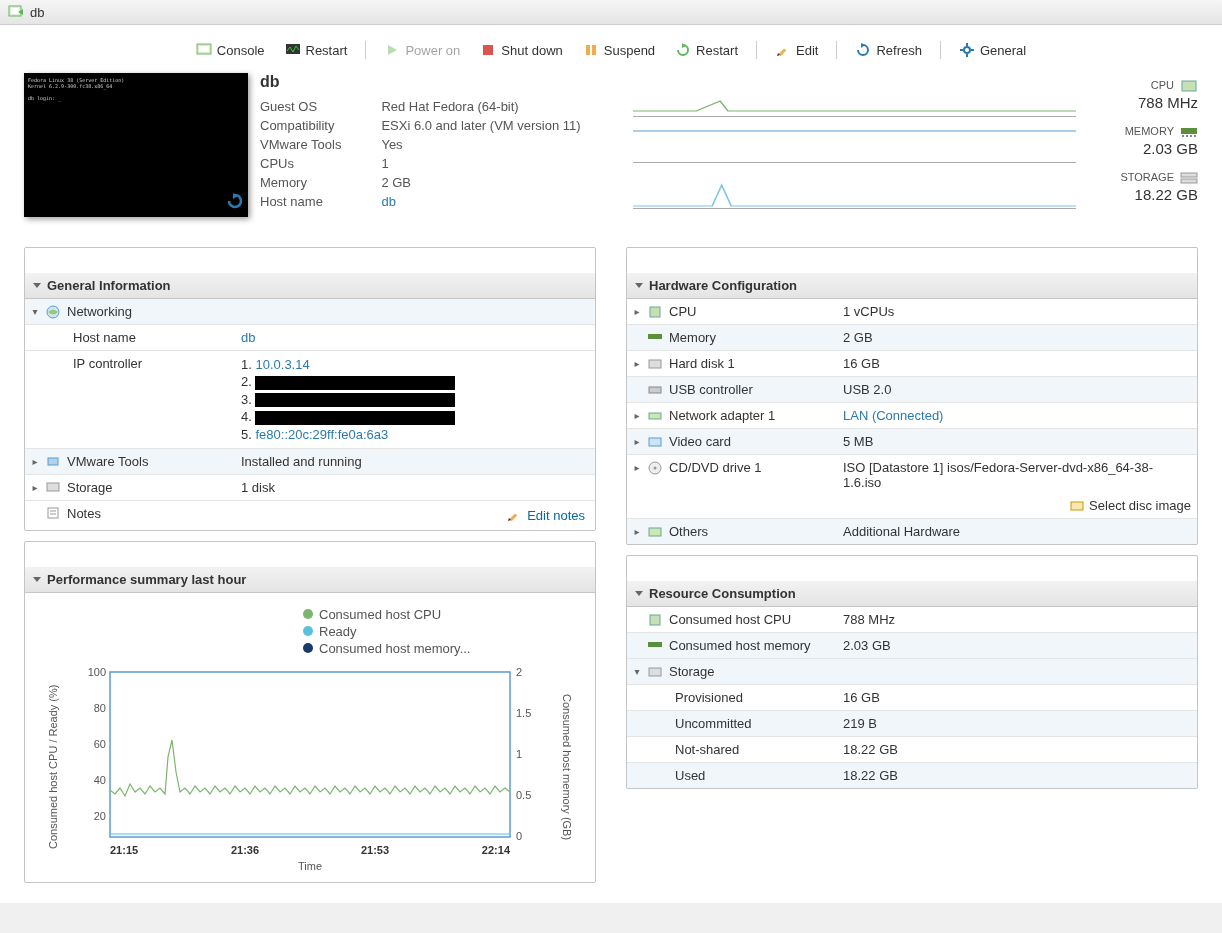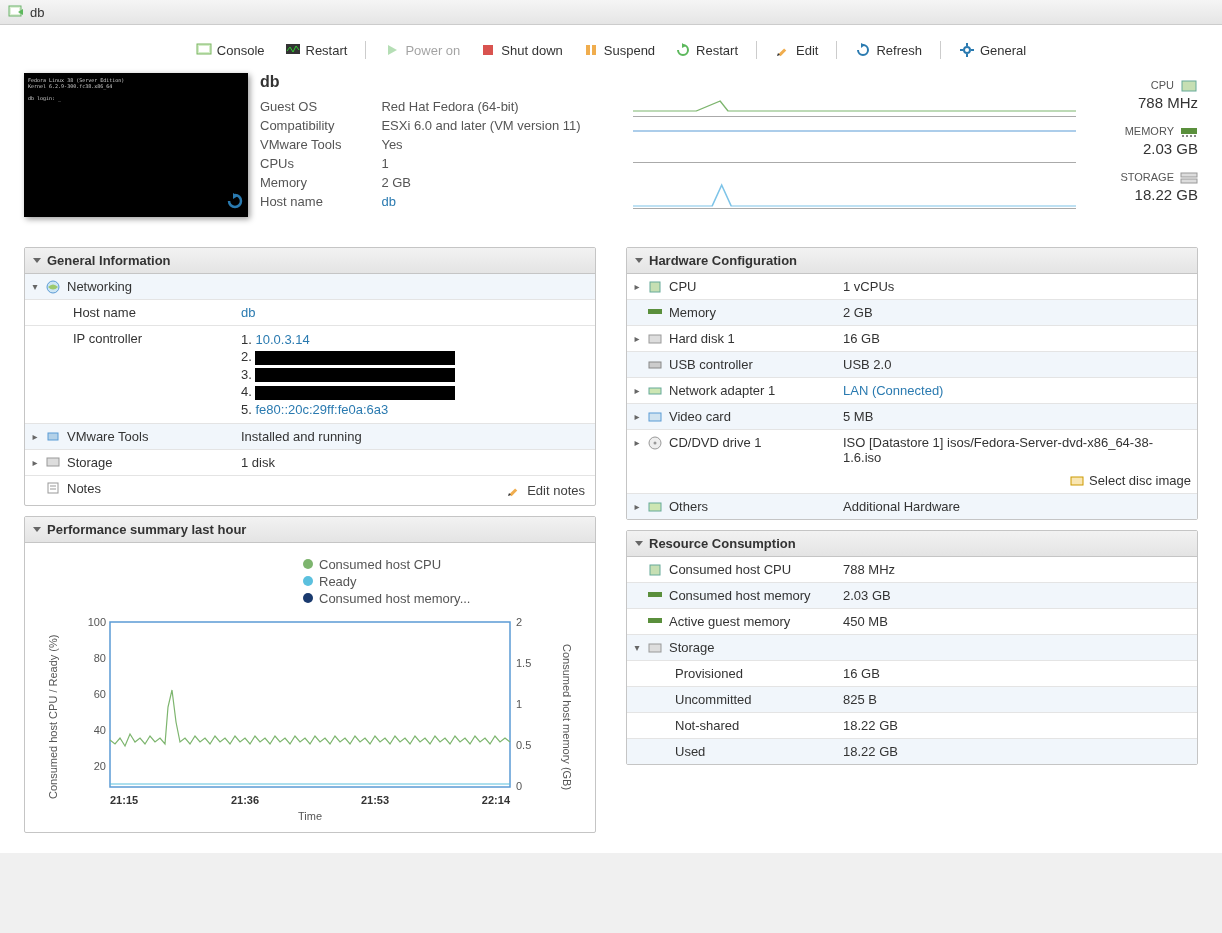--- a/index.html
+++ b/index.html
@@ -23,32 +23,32 @@
 .info-link { color: #2a7ab0; }
 .sparklines { flex: 1; display: flex; flex-direction: column; gap: 10px; padding-top: 8px; padding-left: 40px; }
 .sparkline { height: 36px; border-bottom: 1px solid #aaa; position: relative; }
 .stats-col { width: 110px; text-align: right; padding-top: 6px; }
 .stat-label { font-size: 11px; color: #555; margin-bottom: 1px; }
 .stat-value { font-size: 15px; color: #333; margin-bottom: 14px; }
 .stat-icon { width: 18px; height: 14px; margin-left: 6px; display: inline-block; vertical-align: top; }
 .columns { display: flex; gap: 30px; margin-top: 30px; align-items: flex-start; }
 .col { flex: 1; display: flex; flex-direction: column; gap: 10px; }
 .panel { border: 1px solid #c5c5c5; border-radius: 2px; }
-.panel-header { background: linear-gradient(#f2f2f2, #e4e4e4); border-bottom: 1px solid #c5c5c5; padding: 5px 8px; display: flex; align-items: center; gap: 6px; font-weight: bold; }
+.panel-header { background: linear-gradient(#f2f2f2, #e4e4e4); border-bottom: 1px solid #c5c5c5; padding: 5px 8px; display: flex; align-items: center; gap: 6px; font-weight: bold; margin-top: 25px; }
 .caret { display: inline-block; width: 0; height: 0; border-left: 4px solid transparent; border-right: 4px solid transparent; border-top: 5px solid #666; }
 .panel-table { width: 100%; border-collapse: collapse; }
 .panel-table td { padding: 5px 6px; border-bottom: 1px solid #e4e4e4; vertical-align: top; }
 .panel-table tr:last-child td { border-bottom: none; }
 .panel-table tr.alt td { background: #f1f6fb; }
 .cell-key { width: 210px; }
 .cell-key-inner { display: flex; align-items: center; gap: 6px; }
 .expand-arrow { width: 8px; display: inline-block; text-align: center; font-size: 10px; color: #666; }
 .indent-2 { padding-left: 48px !important; }
 .link { color: #2a7ab0; }
-.edit-notes { float: right; display: flex; align-items: center; gap: 5px; color: #404040; cursor: pointer; padding: 2px 4px; }
+.edit-notes { float: right; display: flex; align-items: center; gap: 5px; color: #0369a1; cursor: pointer; padding: 2px 4px; }
 .ip-list { list-style: none; padding: 0; }
 .ip-list li { padding: 1px 0; }
 .redact { background: #000; display: inline-block; width: 200px; height: 14px; vertical-align: middle; }
 .perf-chart { padding: 12px 18px 10px 18px; }
 .legend { margin-left: 260px; margin-bottom: 6px; }
 .legend-item { display: flex; align-items: center; gap: 6px; margin: 2px 0; color: #555; }
 .legend-dot { width: 10px; height: 10px; border-radius: 50%; }
 .chart-wrap { display: flex; align-items: stretch; }
 .y-axis-label { writing-mode: vertical-rl; transform: rotate(180deg); font-size: 11px; color: #555; text-align: center; padding-right: 4px; }
 .chart-svg { flex: 1; }
@@ -550,55 +550,41 @@
                     <span class="row-icon">
                       <svg width="14" height="10">
                         <rect x="0" y="1" width="14" height="5" fill="#5a8f3c"></rect>
                       </svg>
                     </span>
                     <span>Consumed host memory</span>
                   </div>
                 </td>
                 <td>2.03 GB</td>
               </tr>
-        <tr>
-                <td class="cell-key">
-                  <div class="cell-key-inner">
-                    <span class="expand-arrow"></span>
-                    <span class="row-icon">
-                      <svg width="14" height="10">
-                        <rect x="0" y="1" width="14" height="5" fill="#5a8f3c"></rect>
-                      </svg>
-                    </span>
-                    <span>Active guest memory</span>
-                  </div>
-                </td>
-                <td>450 MB</td>
-              </tr>
         <tr class="alt">
                 <td class="cell-key">
                   <div class="cell-key-inner">
                     <span class="expand-arrow">▾</span>
                     <span class="row-icon">
                       <svg width="14" height="12">
                         <rect x="1" y="2" width="12" height="8" fill="#ddd" stroke="#999"></rect>
                       </svg>
                     </span>
                     <span>Storage</span>
                   </div>
                 </td>
                 <td></td>
               </tr>
         <tr>
                 <td class="cell-key indent-2">Provisioned</td>
                 <td>16 GB</td>
               </tr>
         <tr class="alt">
                 <td class="cell-key indent-2">Uncommitted</td>
-                <td>825 B</td>
+                <td>219 B</td>
               </tr>
         <tr>
                 <td class="cell-key indent-2">Not-shared</td>
                 <td>18.22 GB</td>
               </tr>
         <tr class="alt">
                 <td class="cell-key indent-2">Used</td>
                 <td>18.22 GB</td>
               </tr>
       </tbody>

